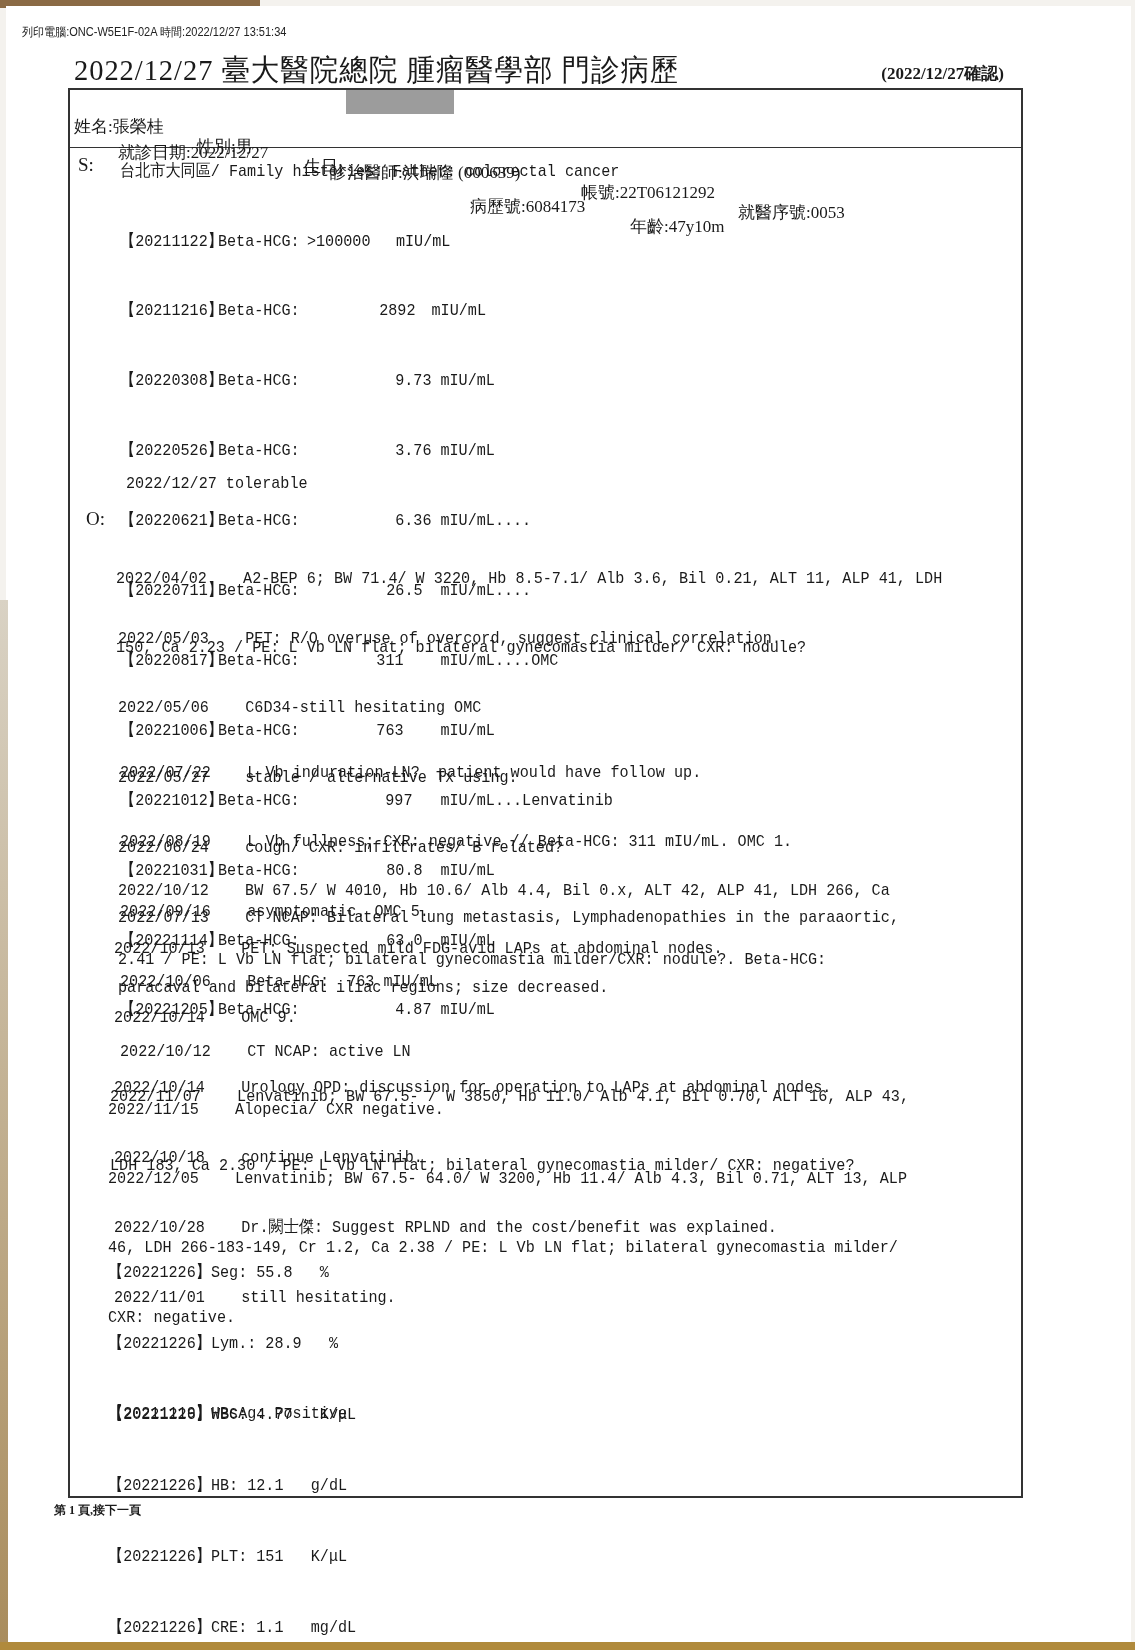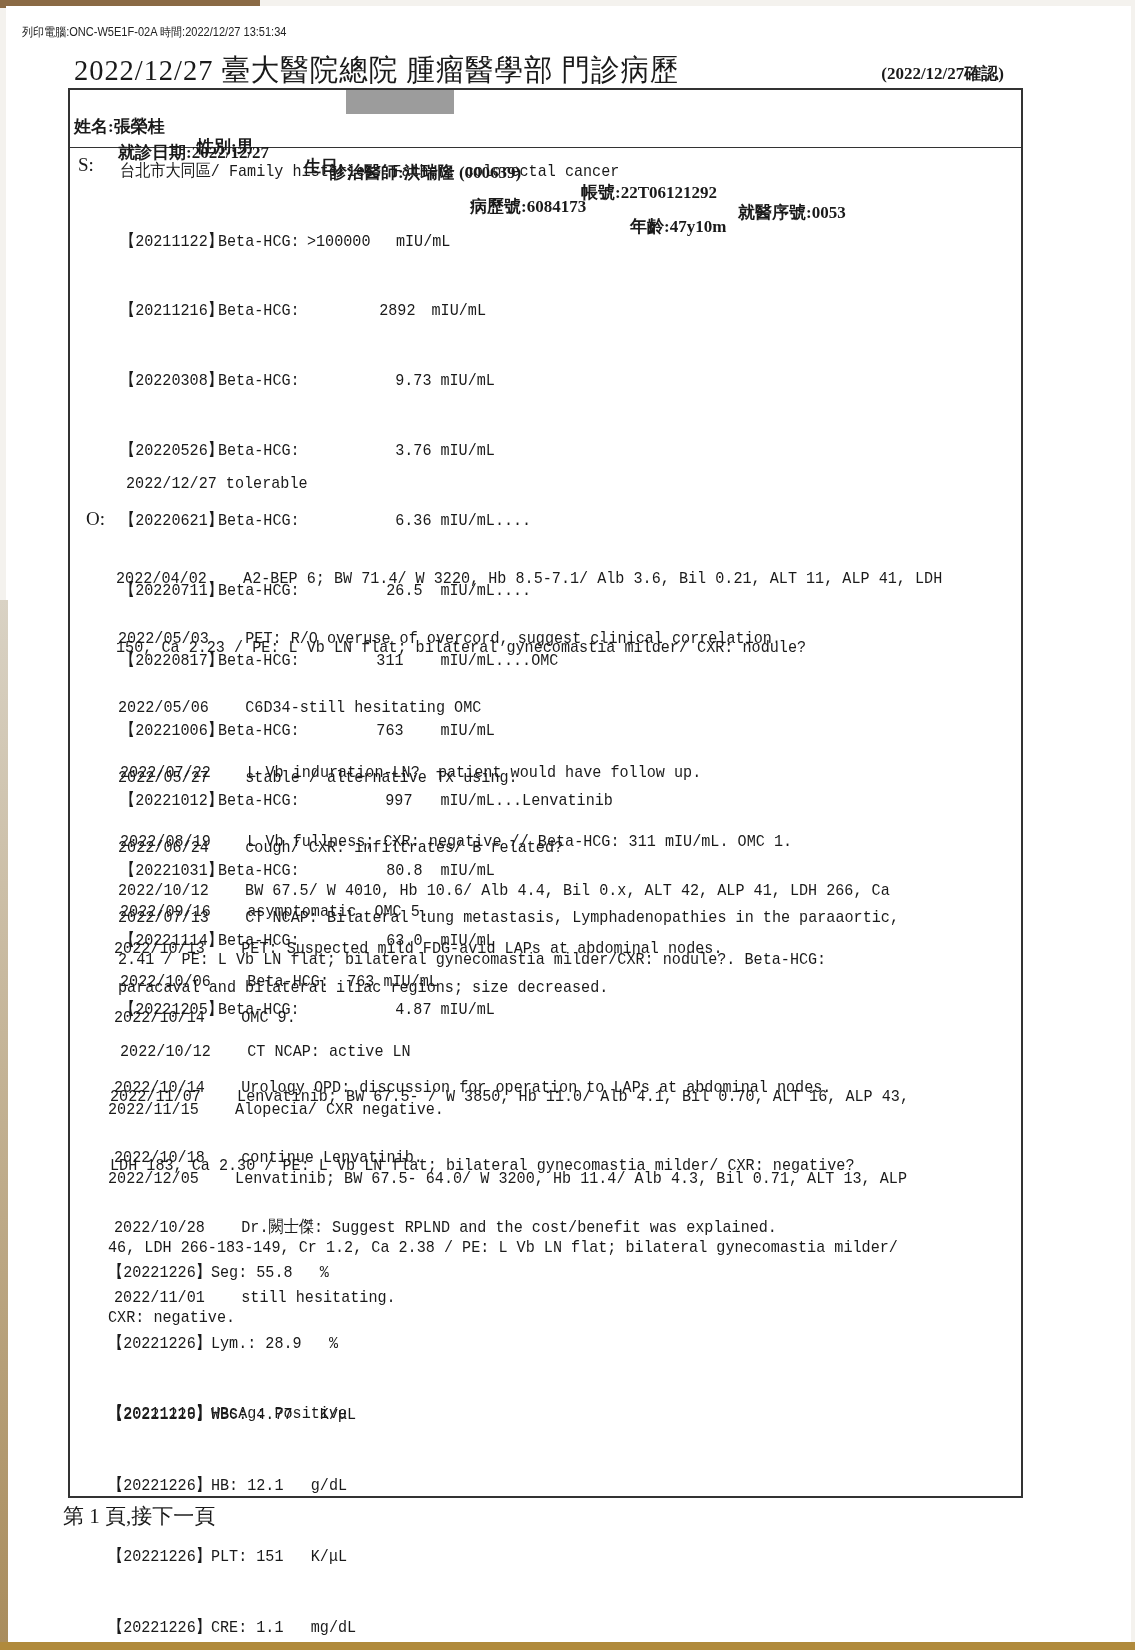--- a/index.html
+++ b/index.html
@@ -38,21 +38,21 @@
   }
 
   .header-box {
     position: absolute; left: 68px; top: 88px; width: 955px; height: 60px;
     border: 2px solid #333; border-bottom: 1.5px solid #333;
     box-sizing: border-box;
   }
   .hrow { position: absolute; left: 4px; font-size: 17px; white-space: pre; font-family: "Liberation Serif", serif; }
   .hrow.r1 { top: 5px; }
   .hrow.r2 { top: 31px; margin-left: 44px; }
-  .hfield { position: absolute; white-space: nowrap; font-weight: bold; }
+  .hfield { position: absolute; white-space: nowrap; }
   .redact { display: inline-block; width: 108px; height: 24px; background: #9c9c9c; vertical-align: middle; margin-top: -4px; }
 
   .body-box {
     position: absolute; left: 68px; top: 148px; width: 955px; height: 1350px;
     border-left: 2px solid #333; border-right: 2px solid #333; border-bottom: 2px solid #333;
     box-sizing: border-box;
   }
   .mono {
     font-family: "Liberation Mono", "DejaVu Sans Mono", monospace;
     font-size: 17px; line-height: 23.3px; white-space: pre;
@@ -61,22 +61,23 @@
   .sec-label { position: absolute; font-size: 19px; font-family: "Liberation Serif", serif; }
   .block { position: absolute; }
   .hcg-row { display: flex; height: 23.3px; }
   .hcg-date { width: 110px; }
   .hcg-name { width: 100px; }
   .hcg-val { width: 140px; text-align: right; padding-right: 18px; box-sizing: border-box; }
   .lab-row { height: 24.5px; }
   .entry { position: relative; }
   .entry .d { display: inline-block; width: 143px; }
   .footer {
-    position: absolute; left: 63px; top: 1502px; font-size: 21px;
+    position: absolute; left: 54px; top: 1502px; font-size: 12px;
     font-family: "Liberation Serif", serif;
+    font-weight: bold;
   }
 </style>
 </head>
 <body>
 
 <div class="top-shadow"></div>
 <div class="paper"></div>
 <div class="left-shadow"></div>
 <div class="bottom-shadow"></div>
 

